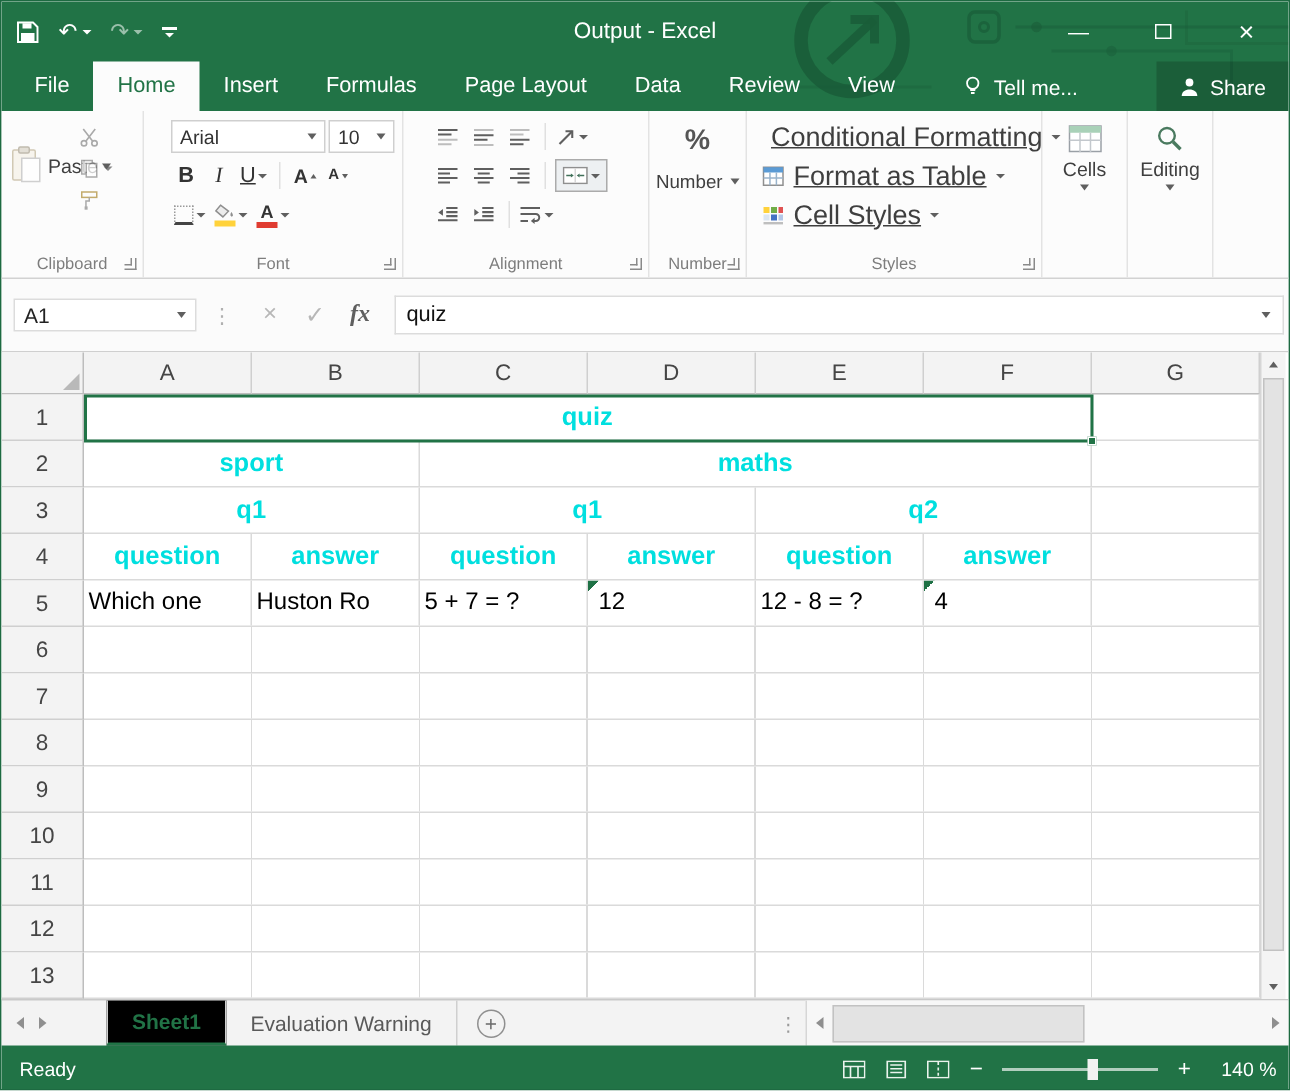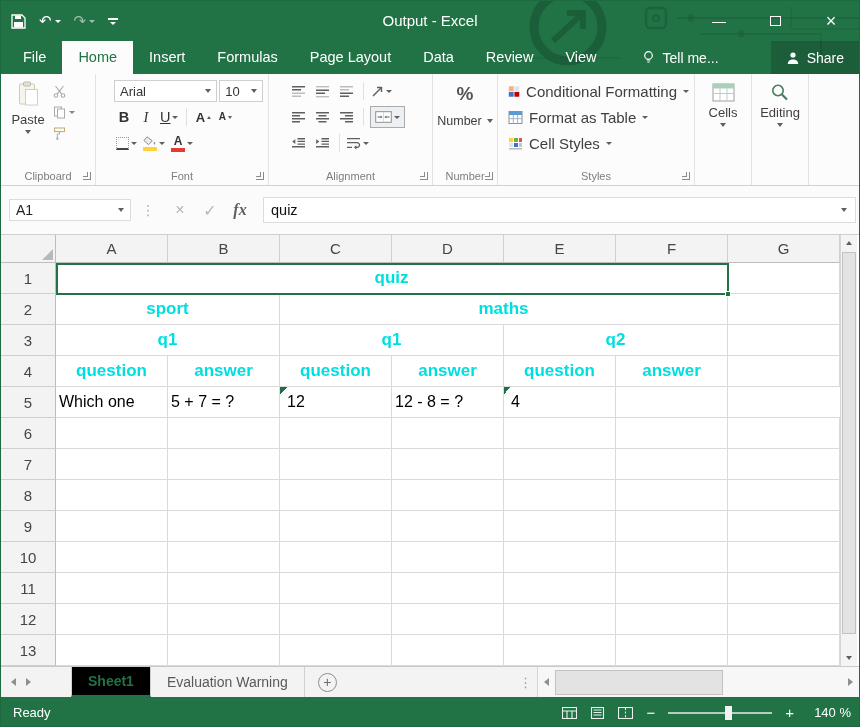--- a/index.html
+++ b/index.html
@@ -38,21 +38,21 @@
   .td { display:inline-block; width:0; height:0; border-left:3.5px solid transparent; border-right:3.5px solid transparent; border-top:4px solid #5f5f5f; }
   .tu { display:inline-block; width:0; height:0; border-left:3.5px solid transparent; border-right:3.5px solid transparent; border-bottom:4px solid #5f5f5f; }
   .td.s,.tu.s { border-left-width:3px; border-right-width:3px; border-top-width:3.5px; border-bottom-width:3.5px; }
   .td.xs,.tu.xs { border-left-width:2.5px; border-right-width:2.5px; border-top-width:3px; border-bottom-width:3px; }
   .td.w { border-top-color:#fff; }
   .tl { display:inline-block; width:0; height:0; border-top:4.5px solid transparent; border-bottom:4.5px solid transparent; border-right:5.5px solid #8f8f8f; }
   .tr { display:inline-block; width:0; height:0; border-top:4.5px solid transparent; border-bottom:4.5px solid transparent; border-left:5.5px solid #8f8f8f; }
 
   
   .cliprow { display:flex; }
-  .paste { width:44px; display:flex; flex-direction:column; align-items:center; gap:3px; padding-top:3px; font-size:13px; color:#3f3f3f; }
+  .paste { width:44px; display:flex; flex-direction:row; align-items:center; gap:3px; padding-top:3px; font-size:13px; color:#3f3f3f; }
   .clipcol { display:flex; flex-direction:column; gap:7px; padding-top:6px; padding-left:3px; }
   .cbtn { display:flex; align-items:center; gap:3px; height:14px; }
   .dim { opacity:.75; }
 
   
   .frow { display:flex; align-items:center; gap:2px; margin:2px 0 4px 13px; }
   .combo { height:22px; border:1px solid #cfcfcf; background:#fff; display:flex; align-items:center; justify-content:space-between; padding:0 5px; font-size:13px; color:#333; }
   .fname{ width:110px } .fsize{ width:46px }
   .fbtn { min-width:20px; height:22px; display:flex; align-items:center; justify-content:center; font-size:14.5px; color:#333; padding:0 2px; gap:2px; }
   .fb-b { font-weight:bold; }
@@ -68,21 +68,21 @@
 
   
   .abtn { min-width:22px; height:22px; display:flex; align-items:center; justify-content:center; gap:2px; }
   .abtn.boxed { border:1px solid #ababab; background:#edf0f2; padding:0 4px; }
 
   
   .pct { font-size:19px; color:#555; text-align:center; margin-top:5px; font-weight:bold; }
   .numfmt { margin-top:9px; display:flex; align-items:center; justify-content:center; gap:5px; font-size:12.5px; color:#3f3f3f; }
 
   
-  .sitem { display:flex; align-items:center; gap:6px; height:26px; padding-left:5px; font-size:15px; color:#3f3f3f; white-space:nowrap; }
+  .sitem { display:flex; align-items:center; gap:6px; height:26px; padding-left:5px; font-size:18px; color:#3f3f3f; white-space:nowrap;text-decoration:underline; }
 
   
   .bigbtn { display:flex; flex-direction:column; align-items:center; gap:3px; padding-top:5px; font-size:13px; color:#3f3f3f; }
 
   
   .fbar { position:absolute; top:185px; left:0; right:0; height:49px; background:#fbfbfb; border-bottom:1px solid #cfcfcf; display:flex; align-items:center; padding-left:8px; }
   .namebox { width:122px; height:22px; background:#fff; border:1px solid #dcdcdc; display:flex; align-items:center; justify-content:space-between; padding:0 6px; font-size:14px; color:#222; }
   .fdots { color:#b0b0b0; font-size:14px; margin:0 10px; }
   .fxbtn { width:30px; text-align:center; font-size:16px; color:#b7b7b7; }
   .fxbtn.fx { color:#5f5f5f; font-style:italic; font-family:"Liberation Serif", serif; font-weight:bold; }
@@ -543,20 +543,21 @@
         <div class="cell chead w1">question</div>
         <div class="cell chead w1">answer</div>
         <div class="cell chead w1">question</div>
         <div class="cell chead w1">answer</div>
         <div class="cell chead w1">question</div>
         <div class="cell chead w1">answer</div>
         <div class="cell w1"></div>
       </div>
       <div class="row">
         <div class="cell cval w1">Which one</div>
+        <div class="cell cval w1">Huston Ro</div>
         <div class="cell cval w1">5 + 7 = ?</div>
         <div class="cell cval flag w1">12</div>
         <div class="cell cval w1">12 - 8 = ?</div>
         <div class="cell cval flag w1">4</div>
         <div class="cell w1"></div>
       </div>
       <div class="row erow"></div>
       <div class="row erow"></div>
       <div class="row erow"></div>
       <div class="row erow"></div>

